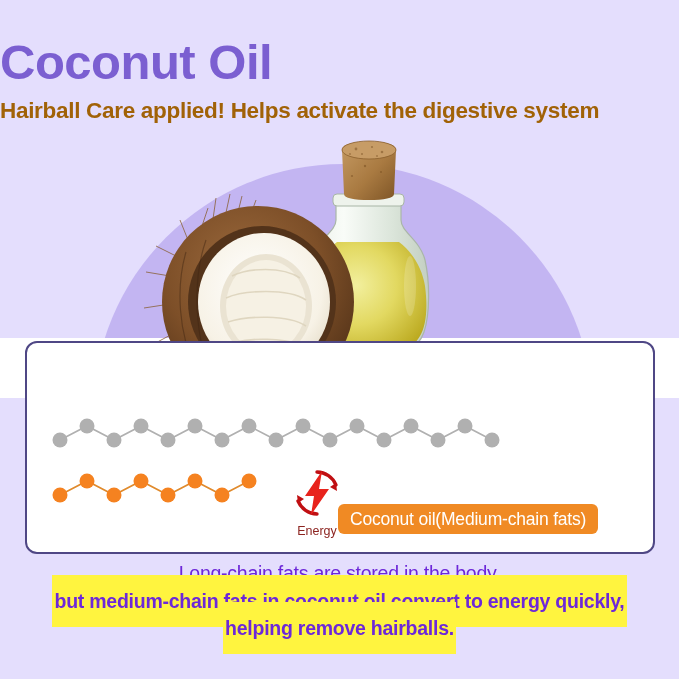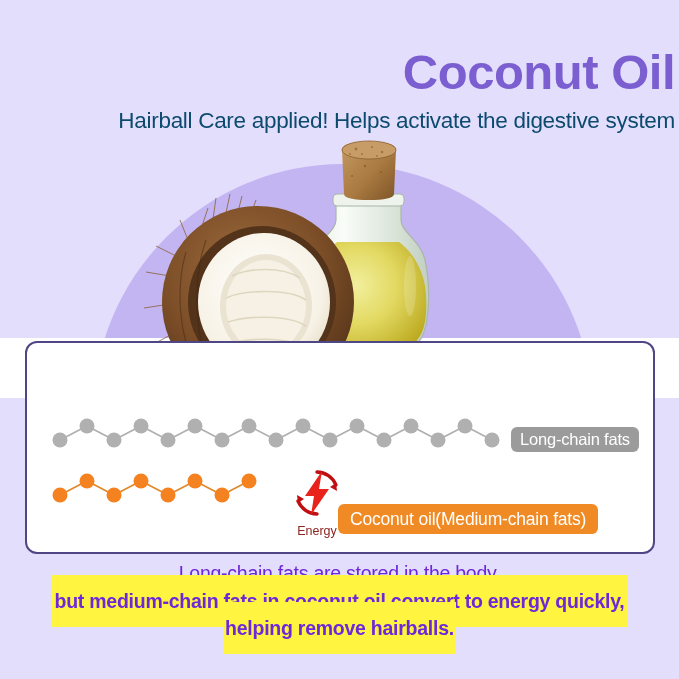--- a/index.html
+++ b/index.html
@@ -11,34 +11,34 @@
   body {
     background: #e4defd;
     font-family: "Liberation Sans", sans-serif;
     position: relative;
   }
 
   
   .header {
     position: absolute;
     top: 0; left: 0; right: 4px;
-    text-align: right;
-    padding-top: 46px;
+    text-align: left;
+    padding-top: 36px;
   }
   .title {
     font-size: 49px;
     font-weight: bold;
     color: #7b5fd1;
     letter-spacing: -0.5px;
     line-height: 1.08;
   }
   .subtitle {
     font-size: 22.5px;
-    font-weight: normal;
-    color: #0c4a6e;
+    font-weight: bold;
+    color: #a16207;
     margin-top: 9px;
     letter-spacing: -0.3px;
   }
 
   
   .hero {
     position: absolute;
     top: 136px;
     left: 0;
     width: 679px;
@@ -330,21 +330,20 @@
       <svg width="52" height="52" viewBox="0 0 52 52">
         <path d="M26 5 A21 21 0 0 1 45 18" stroke="#c00f12" stroke-width="3.4" fill="none" stroke-linecap="round"></path>
         <path d="M26 47 A21 21 0 0 1 7 34" stroke="#c00f12" stroke-width="3.4" fill="none" stroke-linecap="round"></path>
         <path d="M45 16 L46 24 L39 20 Z" fill="#c00f12"></path>
         <path d="M7 36 L6 28 L13 32 Z" fill="#c00f12"></path>
         <path d="M31 4 L14 29 L23 29 L20 48 L38 22 L28 22 Z" fill="#e8231c"></path>
       </svg>
       <div class="energy-label">Energy</div>
     </div>
 
-    <div class="badge badge-gray">Long-chain fats</div>
     <div class="badge badge-orange">Coconut oil(Medium-chain fats)</div>
   </div>
 </div>
 
 <div class="footer">
   <div class="f-line plain">Long-chain fats are stored in the body,</div>
   <div class="f-line hl"><span>but medium-chain fats in coconut oil convert to energy quickly,</span></div>
   <div class="f-line hl"><span>helping remove hairballs.</span></div>
 </div>
 

